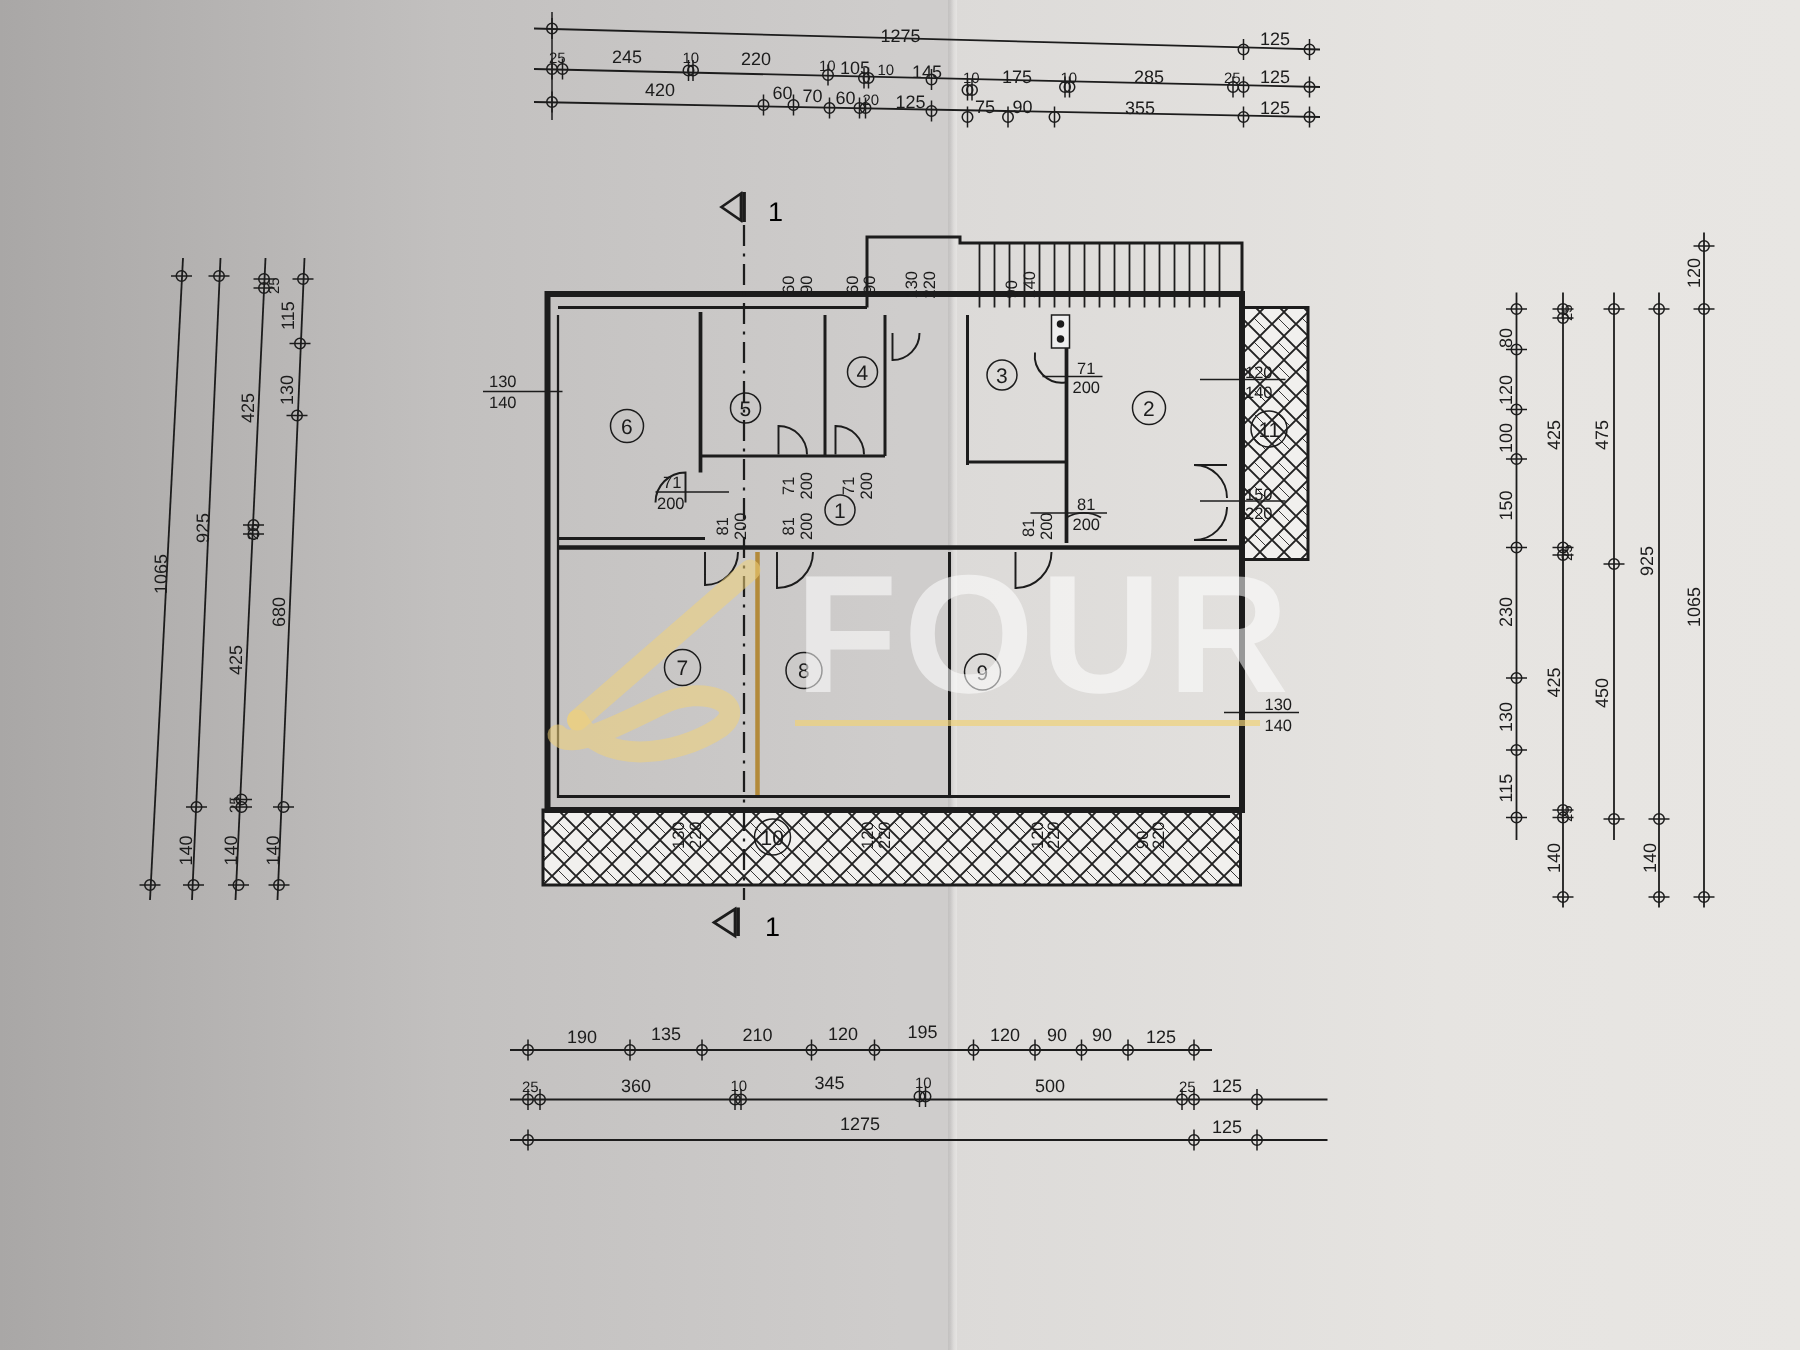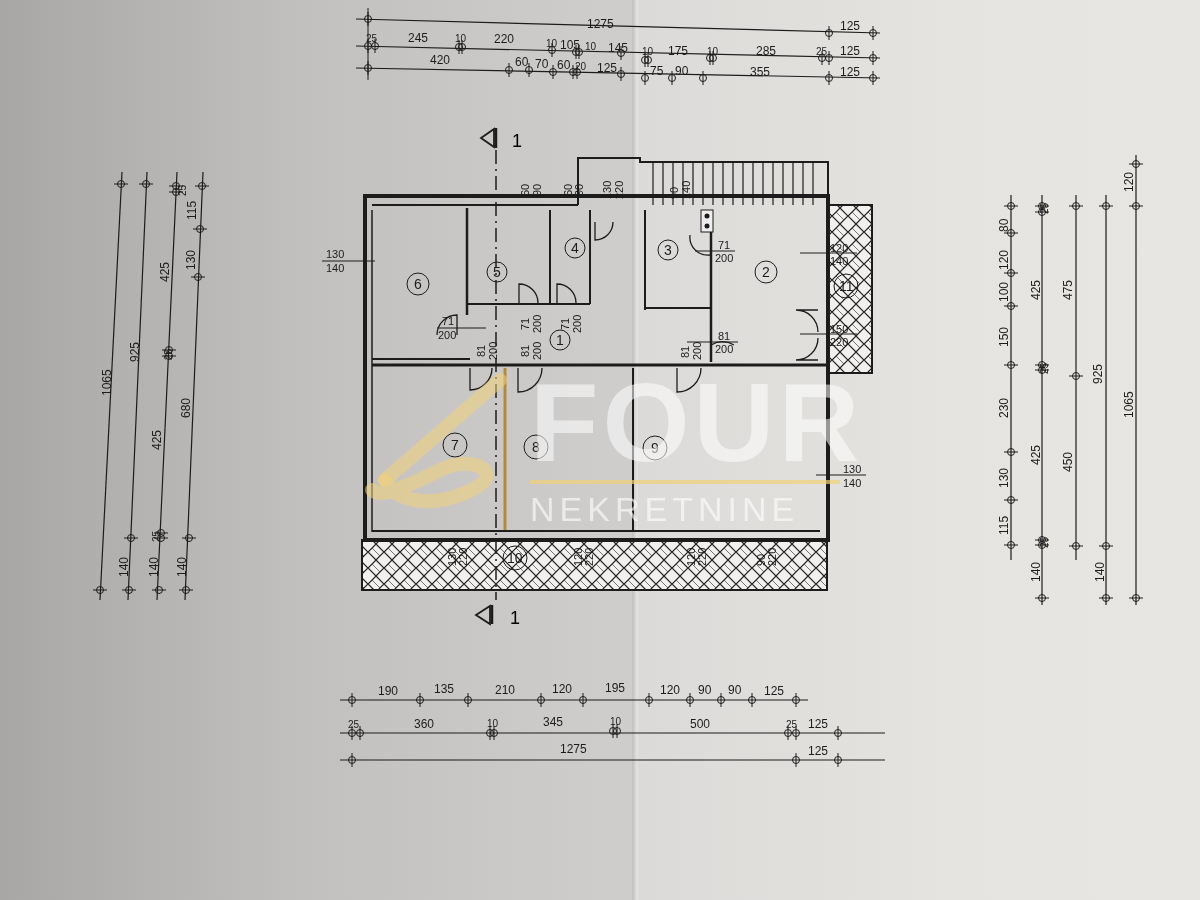--- a/index.html
+++ b/index.html
@@ -411,14 +411,13 @@
 
   <g fill="none" stroke="rgba(240,210,120,0.55)" stroke-width="14" stroke-linecap="round">
     <path d="M500 380 L385 480"></path>
     <path d="M385 480 C400 510 450 505 480 485 C500 470 470 455 440 470 C410 485 380 500 372 490"></path>
   </g>
 </svg>
 
 <div class="wm">
   <div class="wm-big">FOUR</div>
   <div class="wm-line"></div>
-  <div class="wm-small">NEKRETNINE</div>
 </div>
 
 </body></html>

